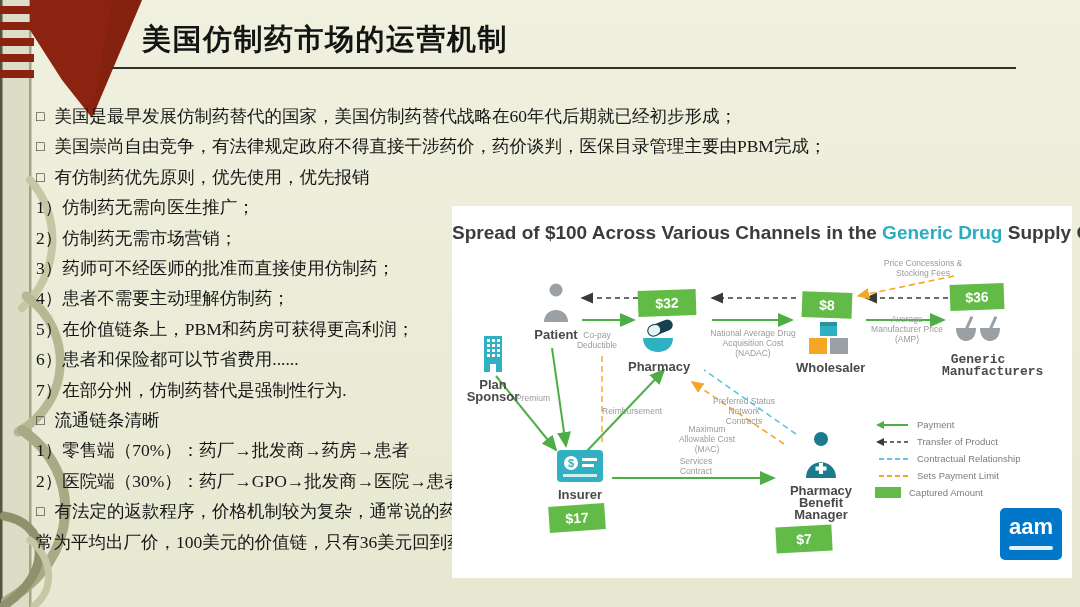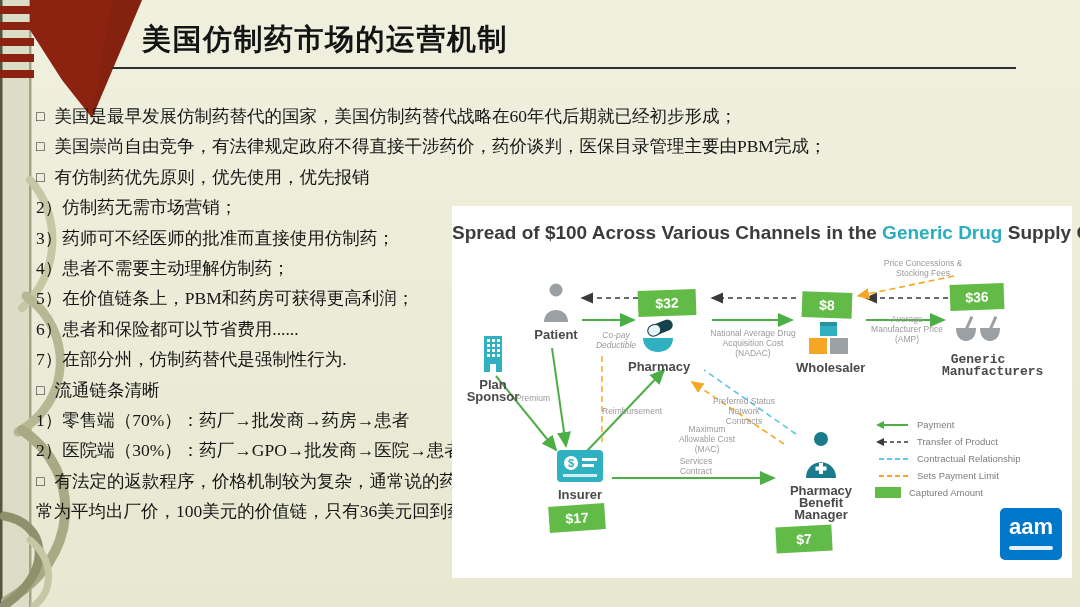--- a/index.html
+++ b/index.html
@@ -60,20 +60,21 @@
     <polygon points="92,118 142,0 112,0" fill="#7A1D0D" opacity="0.4"></polygon>
   </svg>
 
   <div class="title">美国仿制药市场的运营机制</div>
   <div class="title-rule"></div>
 
   <div class="bullets">
     <div class="bullet"><span class="marker">□</span><span>美国是最早发展仿制药替代的国家，美国仿制药替代战略在60年代后期就已经初步形成；</span></div>
     <div class="bullet"><span class="marker">□</span><span>美国崇尚自由竞争，有法律规定政府不得直接干涉药价，药价谈判，医保目录管理主要由PBM完成；</span></div>
     <div class="bullet"><span class="marker">□</span><span>有仿制药优先原则，优先使用，优先报销</span></div>
+    <div class="bullet"><span class="marker"></span><span>1）仿制药无需向医生推广；</span></div>
     <div class="bullet"><span class="marker"></span><span>2）仿制药无需市场营销；</span></div>
     <div class="bullet"><span class="marker"></span><span>3）药师可不经医师的批准而直接使用仿制药；</span></div>
     <div class="bullet"><span class="marker"></span><span>4）患者不需要主动理解仿制药；</span></div>
     <div class="bullet"><span class="marker"></span><span>5）在价值链条上，PBM和药房可获得更高利润；</span></div>
     <div class="bullet"><span class="marker"></span><span>6）患者和保险都可以节省费用......</span></div>
     <div class="bullet"><span class="marker"></span><span>7）在部分州，仿制药替代是强制性行为.</span></div>
     <div class="bullet"><span class="marker">□</span><span>流通链条清晰</span></div>
     <div class="bullet"><span class="marker"></span><span>1）零售端（70%）：药厂→批发商→药房→患者</span></div>
     <div class="bullet"><span class="marker"></span><span>2）医院端（30%）：药厂→GPO→批发商→医院→患者</span></div>
     <div class="bullet narrow"><span class="marker">□</span><span>有法定的返款程序，价格机制较为复杂，通常说的药价常为平均出厂价，100美元的价值链，只有36美元回到药厂</span></div>
@@ -197,21 +198,21 @@
       </svg>
       <div class="lbl">Pharmacy Benefit Manager</div>
     </div>
 
     <div class="amount" style="left:186px;top:84px;width:58px;transform:rotate(-2deg);">$32</div>
     <div class="amount" style="left:350px;top:86px;width:50px;transform:rotate(2deg);">$8</div>
     <div class="amount" style="left:498px;top:78px;width:54px;transform:rotate(-2deg);">$36</div>
     <div class="amount" style="left:97px;top:299px;width:56px;transform:rotate(-4deg);">$17</div>
     <div class="amount" style="left:324px;top:320px;width:56px;transform:rotate(-3deg);">$7</div>
 
-    <div class="flowlbl" style="left:135px;top:124px;width:58px;font-style:italic;">Co-pay Deductible</div>
+    <div class="flowlbl" style="left:116px;top:124px;width:58px;">Co-pay Deductible</div>
     <div class="flowlbl" style="left:258px;top:122px;width:86px;">National Average Drug Acquisition Cost (NADAC)</div>
     <div class="flowlbl" style="left:418px;top:108px;width:74px;">Average Manufacturer Price (AMP)</div>
     <div class="flowlbl" style="left:420px;top:52px;width:102px;">Price Concessions &amp; Stocking Fees</div>
     <div class="flowlbl" style="left:58px;top:187px;width:46px;">Premium</div>
     <div class="flowlbl" style="left:140px;top:200px;width:80px;">Reimbursement</div>
     <div class="flowlbl" style="left:258px;top:190px;width:68px;">Preferred Status Network Contracts</div>
     <div class="flowlbl" style="left:222px;top:218px;width:66px;">Maximum Allowable Cost (MAC)</div>
     <div class="flowlbl" style="left:212px;top:250px;width:64px;">Services Contract</div>
 
     <div class="legend">

